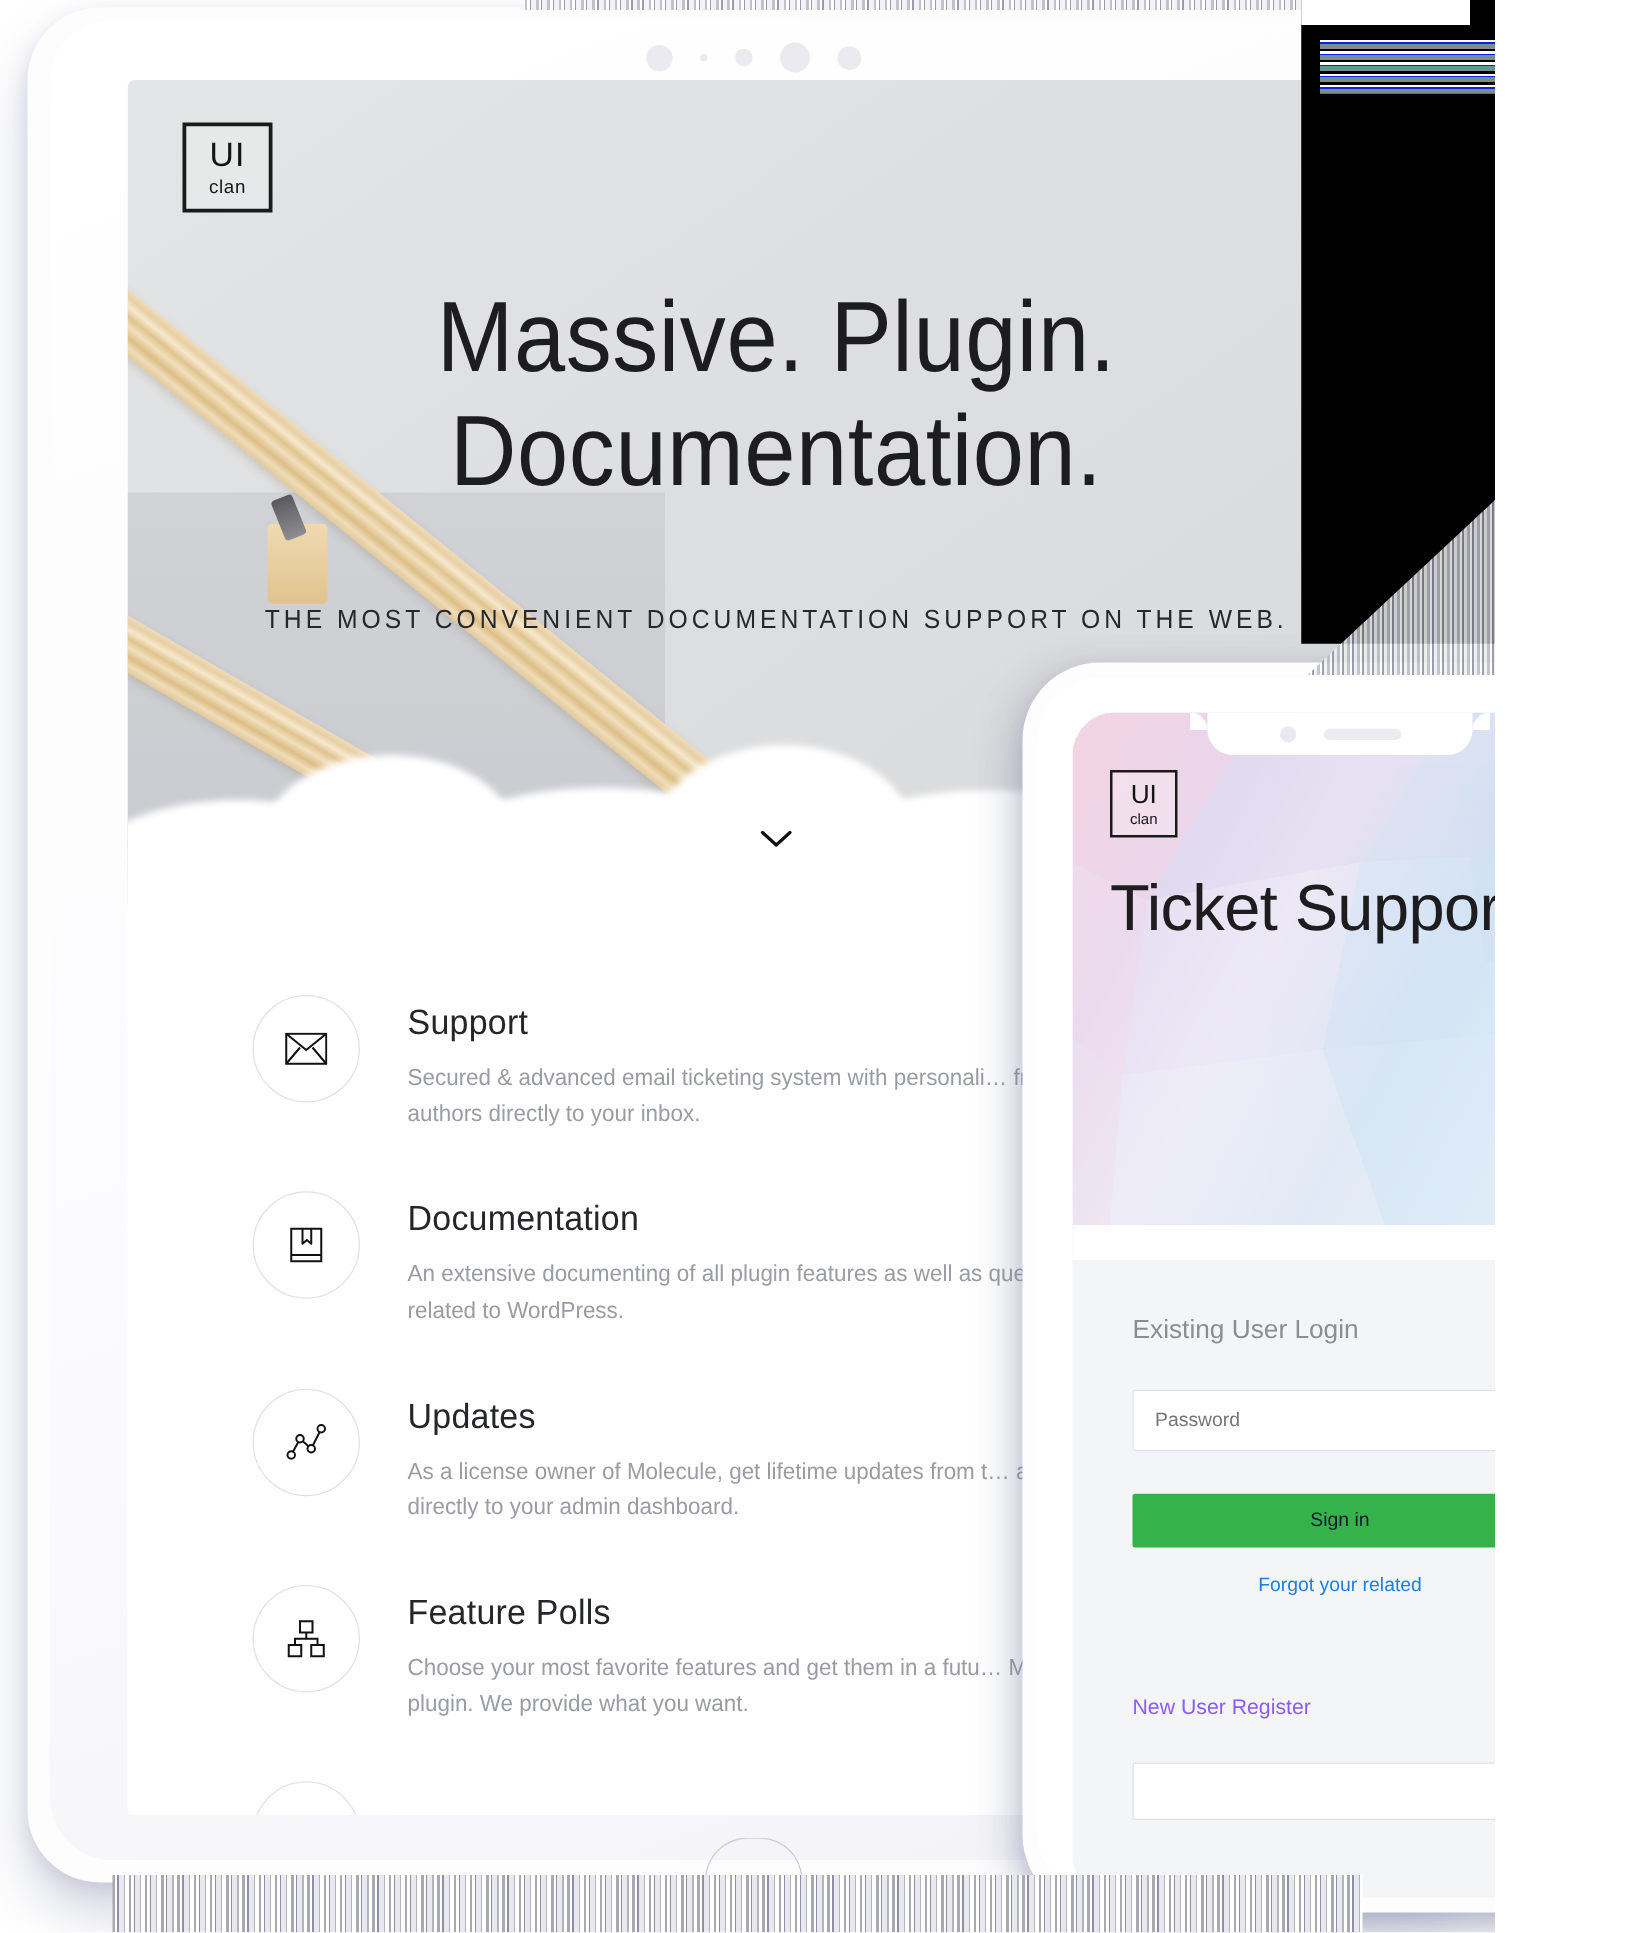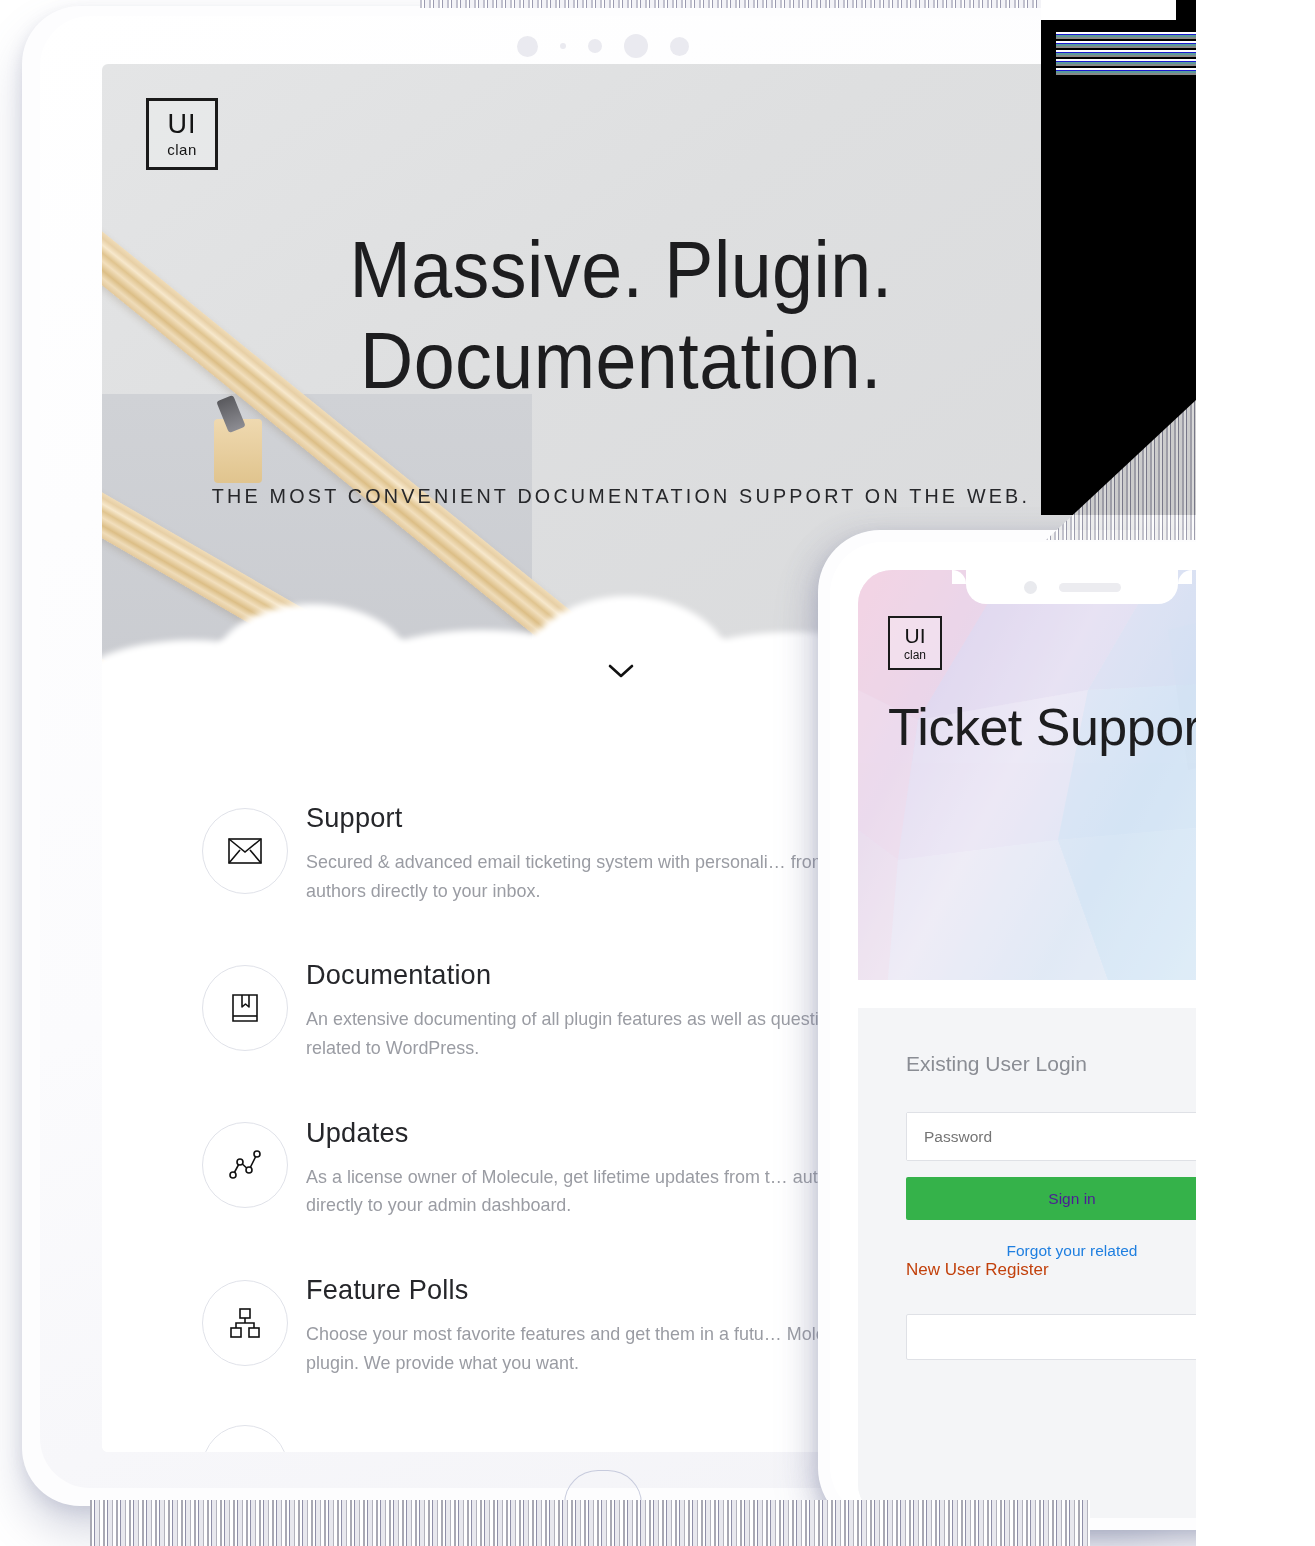--- a/index.html
+++ b/index.html
@@ -243,22 +243,22 @@
   }
 
   
   .features {
     position: relative;
     background: #fff;
     padding: 72px 0 0 100px;
   }
   .feature {
     display: flex;
-    align-items: center;
-    gap: 18px;
+    align-items: flex-start;
+    gap: 38px;
     margin-bottom: 48px;
   }
   .feature-icon {
     flex: 0 0 auto;
     width: 86px; height: 86px;
     border: 1px solid #e0e2e9;
     border-radius: 50%;
     display: flex; align-items: center; justify-content: center;
     background: #fff;
   }
@@ -402,43 +402,44 @@
     font-size: 15.5px;
     color: #b0b3b9;
     background: #fff;
     border: none;
     width: 100%;
     outline: none;
     font-family: "Liberation Sans", sans-serif;
   }
   .field + .field { border-top: 5px solid #84cc16; }
   .signin-btn {
-    margin-top: 16px;
+    margin-top: 34px;
     height: 43px;
     width: 100%;
     background: #35b24a;
     border: none;
-    color: #4c1d95;
+    color: #0f172a;
     font-size: 15.5px;
     font-weight: 400;
     cursor: pointer;
     border-radius: 2px;
     font-family: "Liberation Sans", sans-serif;
   }
   .forgot-link {
     display: block;
     text-align: center;
     margin-top: 22px;
     font-size: 15.5px;
     color: #1f7fe0;
     text-decoration: none;
     cursor: pointer;
   }
   .register-heading {
-    font-size: 17px; color: #c2410c; font-weight: 400;
+    margin-top: 78px;
+    font-size: 17px; color: #8b5cf6; font-weight: 400;
   }
   .register-field {
     margin-top: 34px;
     border: 1px solid #dfe1e6;
     background: #fff;
     height: 46px;
     border-radius: 2px;
   }
 </style>
 </head>

